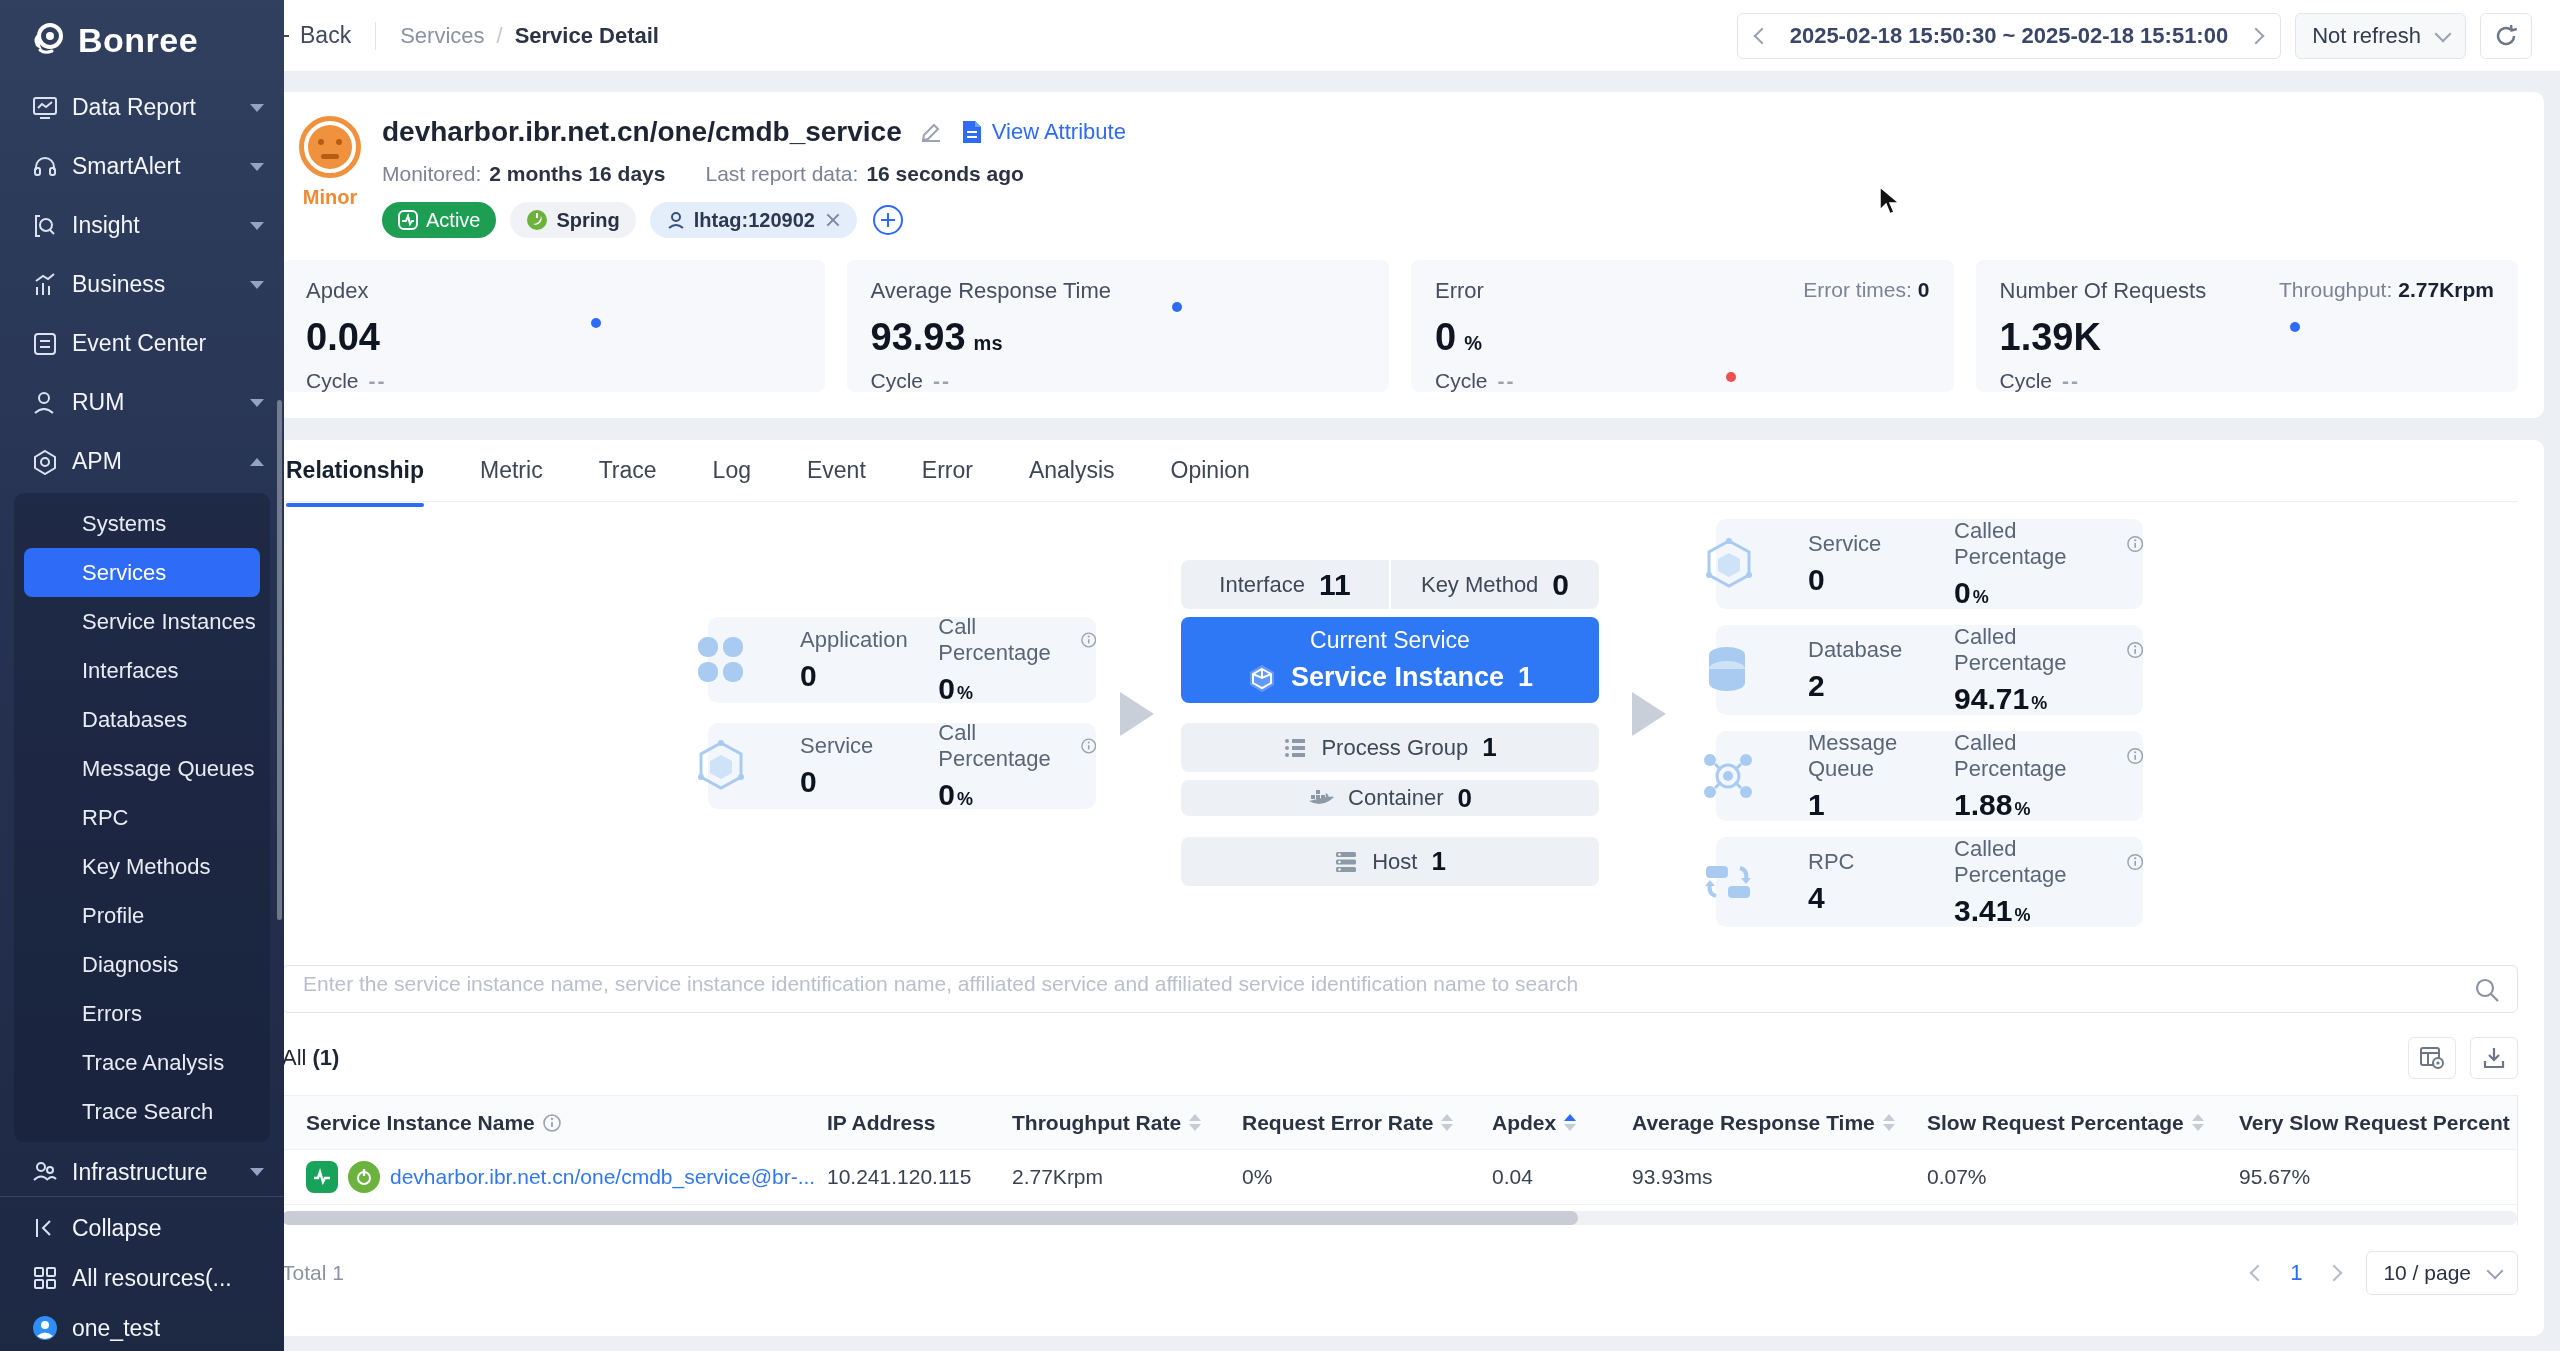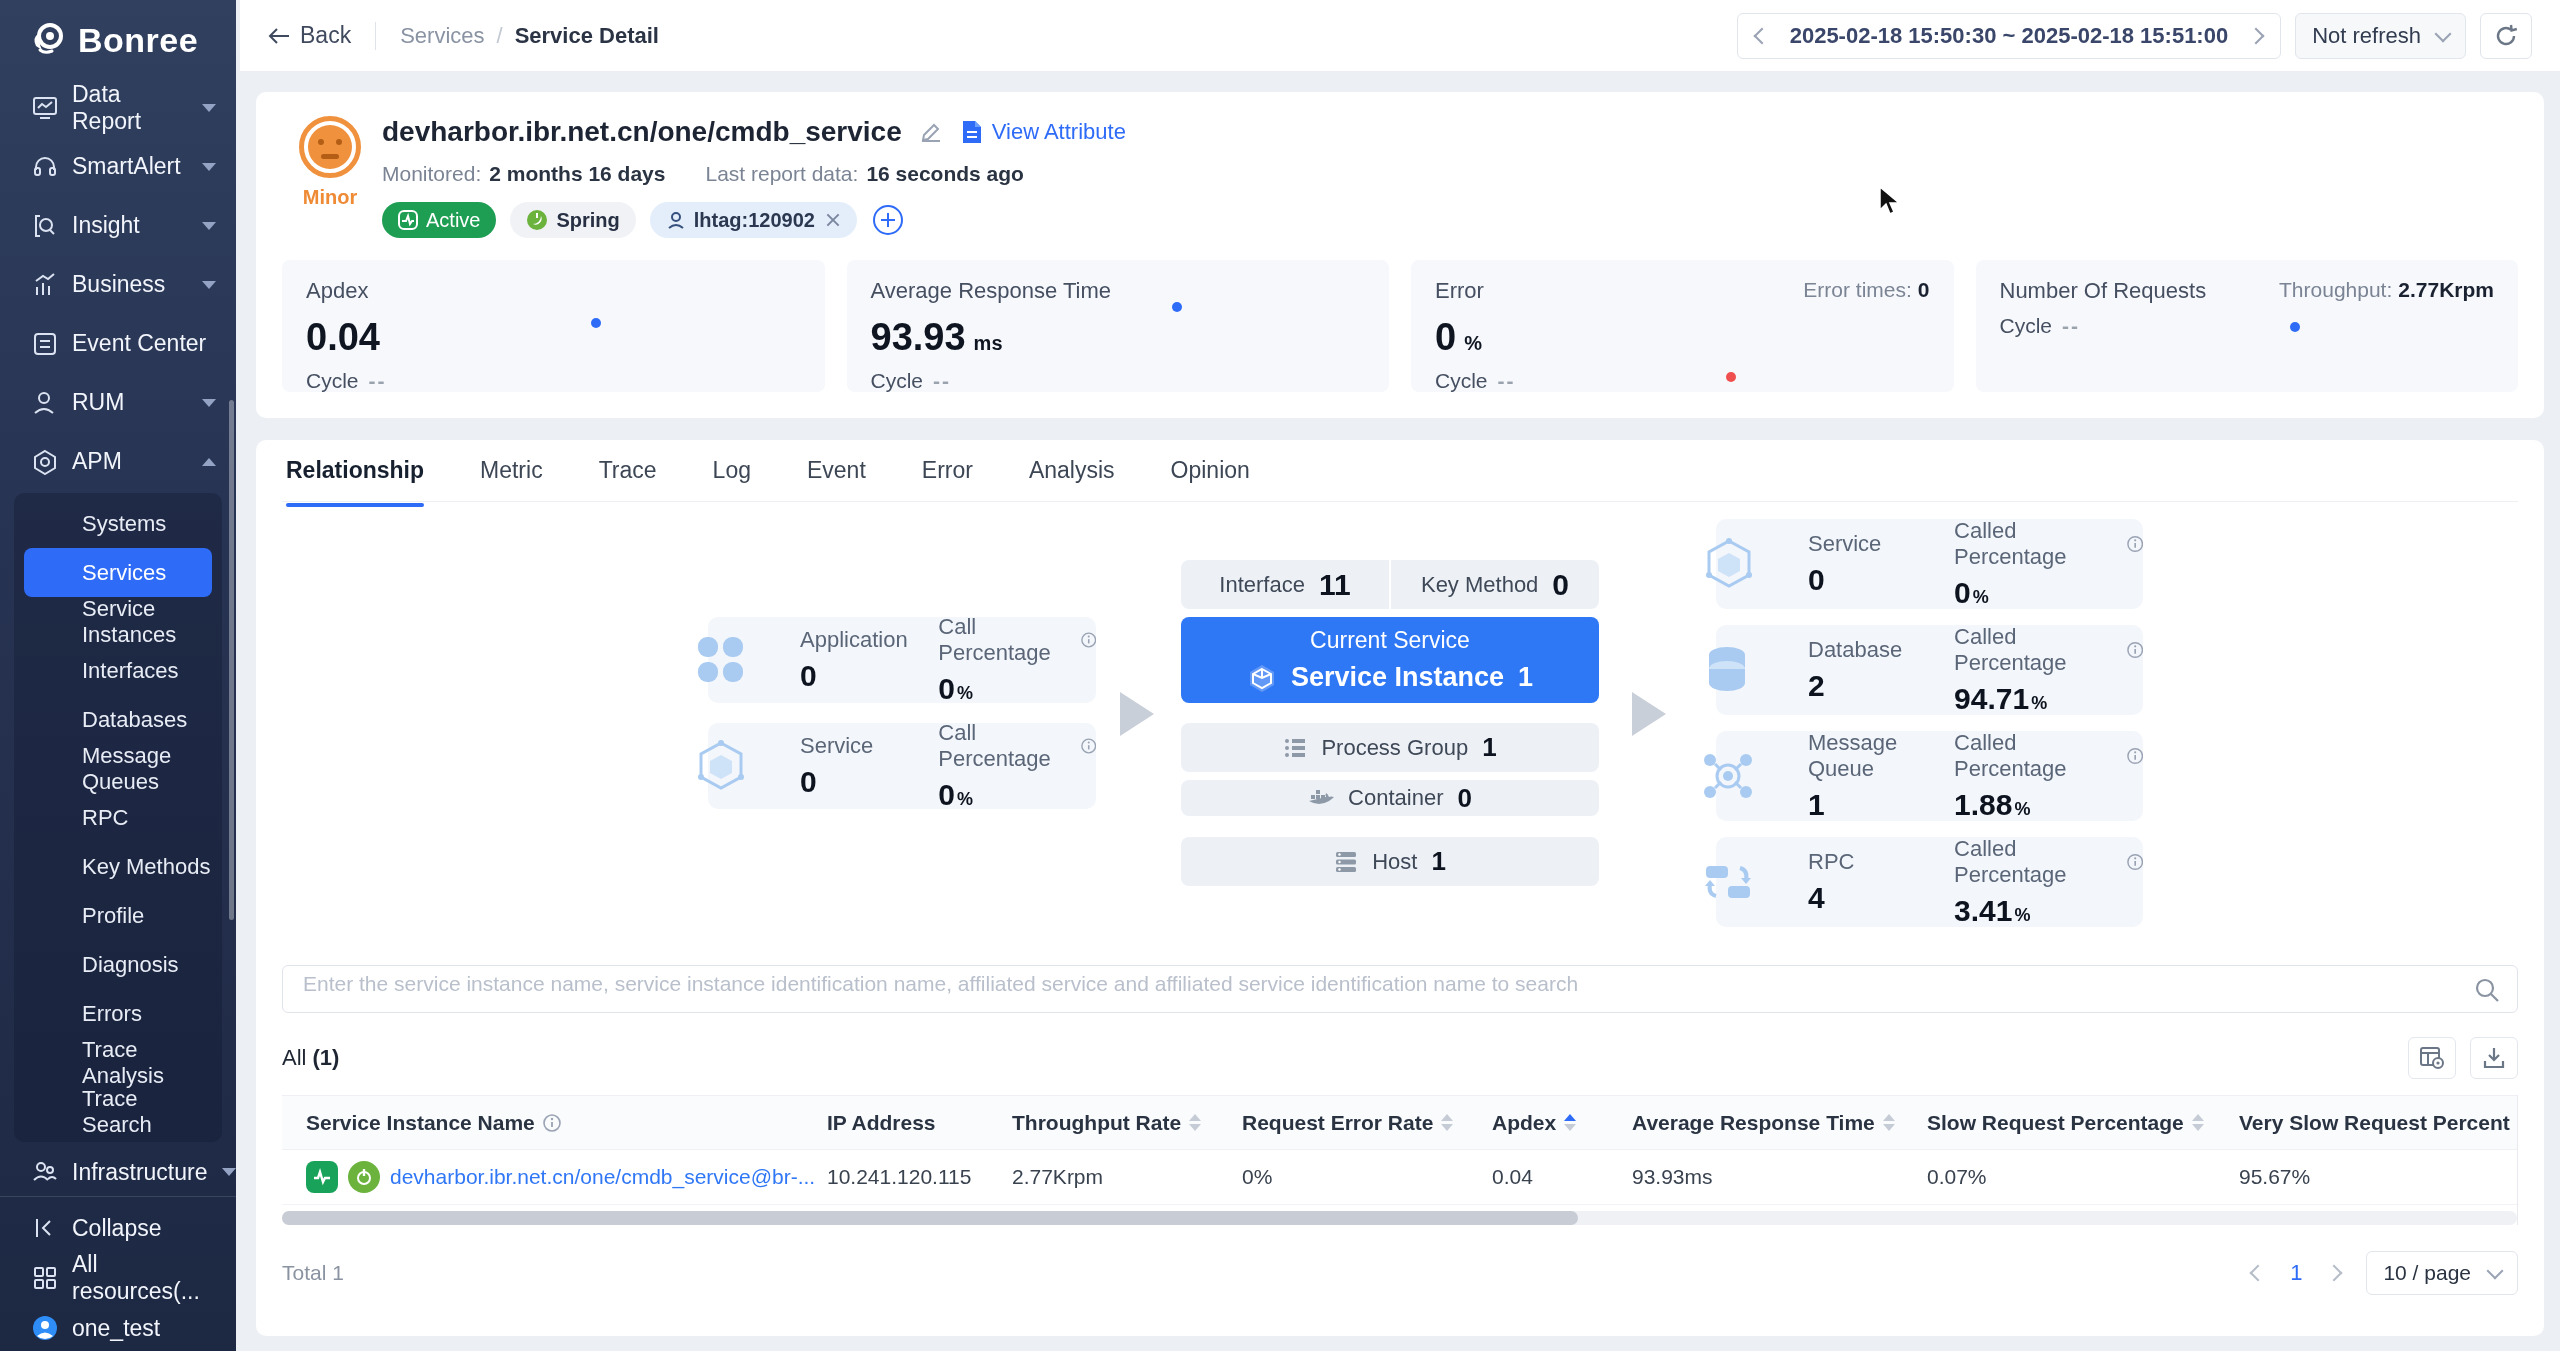--- a/index.html
+++ b/index.html
@@ -1,20 +1,20 @@
 <!DOCTYPE html>
 <html><head>
 <meta charset="utf-8">
 <style>
   * { margin:0; padding:0; box-sizing:border-box; }
   html,body { width:2560px; height:1351px; overflow:hidden; }
   body { font-family:"Liberation Sans", sans-serif; background:#eceff4; position:relative; }
 
   
-  .sidebar { position:absolute; left:0; top:0; width:236px; height:1351px;
+  .sidebar { position:absolute; left:0; top:0; width:284px; height:1351px;
     background:linear-gradient(180deg,#31405f 0%,#273352 40%,#1d2843 100%);
     color:#fff; display:flex; flex-direction:column; z-index:5; }
   .logo-row { display:flex; align-items:center; gap:10px; padding:20px 0 18px 28px; }
   .logo-text { font-size:34px; font-weight:bold; letter-spacing:.5px; }
   .nav { flex:0 0 auto; }
   .nav-item { display:flex; align-items:center; gap:14px; height:59px; padding:0 20px 0 32px;
     font-size:23px; color:#f2f5fb; cursor:pointer; }
   .nav-item .nav-label { flex:1; }
   .nav-ic { width:26px; height:26px; flex:0 0 26px; }
   .chev { width:0; height:0; border-left:7px solid transparent; border-right:7px solid transparent; }
@@ -451,20 +451,23 @@
             <span class="mcard-unit">%</span>
           </div>
         <div class="mcard-cycle"><span>Cycle</span><b>--</b></div>
         <span class="spark-dot" style="left:58%; top:85%; background:#f04f4f;"></span>
       </div>
       <div class="mcard">
         <div class="mcard-title-row">
           <span>Number Of Requests</span>
           <span class="mcard-extra"><span>Throughput:</span><b>2.77Krpm</b></span>
         </div>
+        <div class="mcard-value-row">
+            <span class="mcard-value">1.39K</span>
+          </div>
         <div class="mcard-cycle"><span>Cycle</span><b>--</b></div>
         <span class="spark-dot" style="left:58%; top:47%; background:#2e6bf7;"></span>
       </div>
     </div>
   </div>
 
   <div class="card card2">
     <div class="tabs">
       <div class="tab active">
           <span>Relationship</span>

